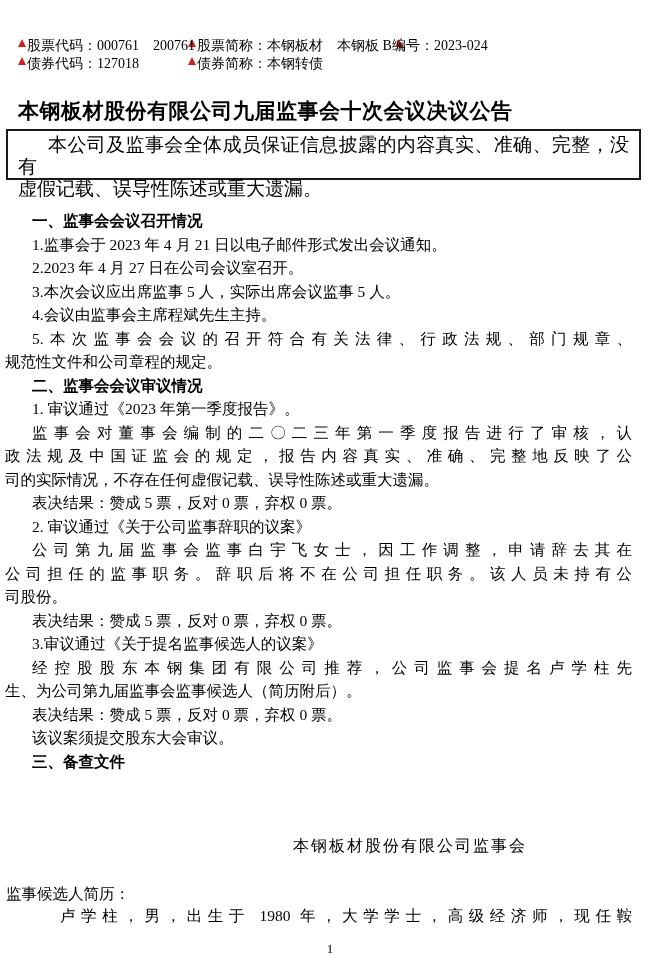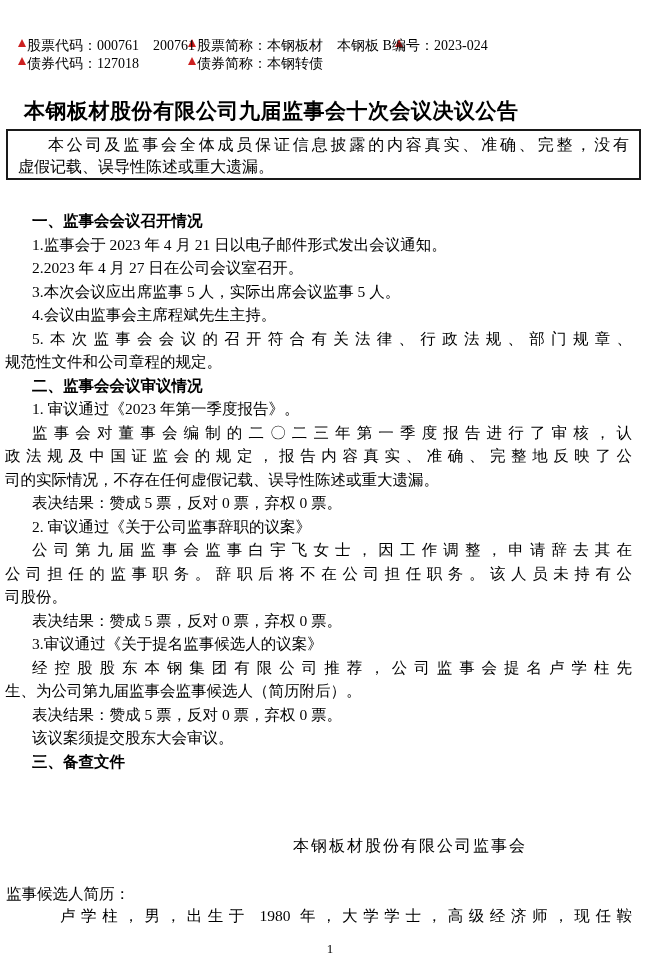--- a/index.html
+++ b/index.html
@@ -14,30 +14,30 @@
   
   .hseg{position:absolute;font-size:14px;line-height:18px;white-space:nowrap;}
   .flag{
     position:absolute;width:0;height:0;
     border-left:4px solid transparent;
     border-right:4px solid transparent;
     border-bottom:8px solid #cc2020;
   }
   
   .title{
-    position:absolute;left:24px;top:97px;
+    position:absolute;left:18px;top:97px;
     font-size:21px;font-weight:700;white-space:nowrap;
     letter-spacing:0.5px;
   }
   
   .box{
     position:absolute;left:6px;top:129px;width:611px;height:44px;
     border:2px solid #1a1a1a;
     padding:3px 10px 0 10px;
-    font-size:16px;line-height:22px;
+    font-size:19px;line-height:22px;
   }
   .box .l1{text-indent:30px;text-align:justify;text-align-last:justify;}
   
   .body{
     position:absolute;left:5px;top:209px;width:627px;
     font-size:15.5px;line-height:23.5px;
   }
   .ln{white-space:nowrap;}
   .ind{padding-left:27px;}
   .bold{font-weight:700;}

